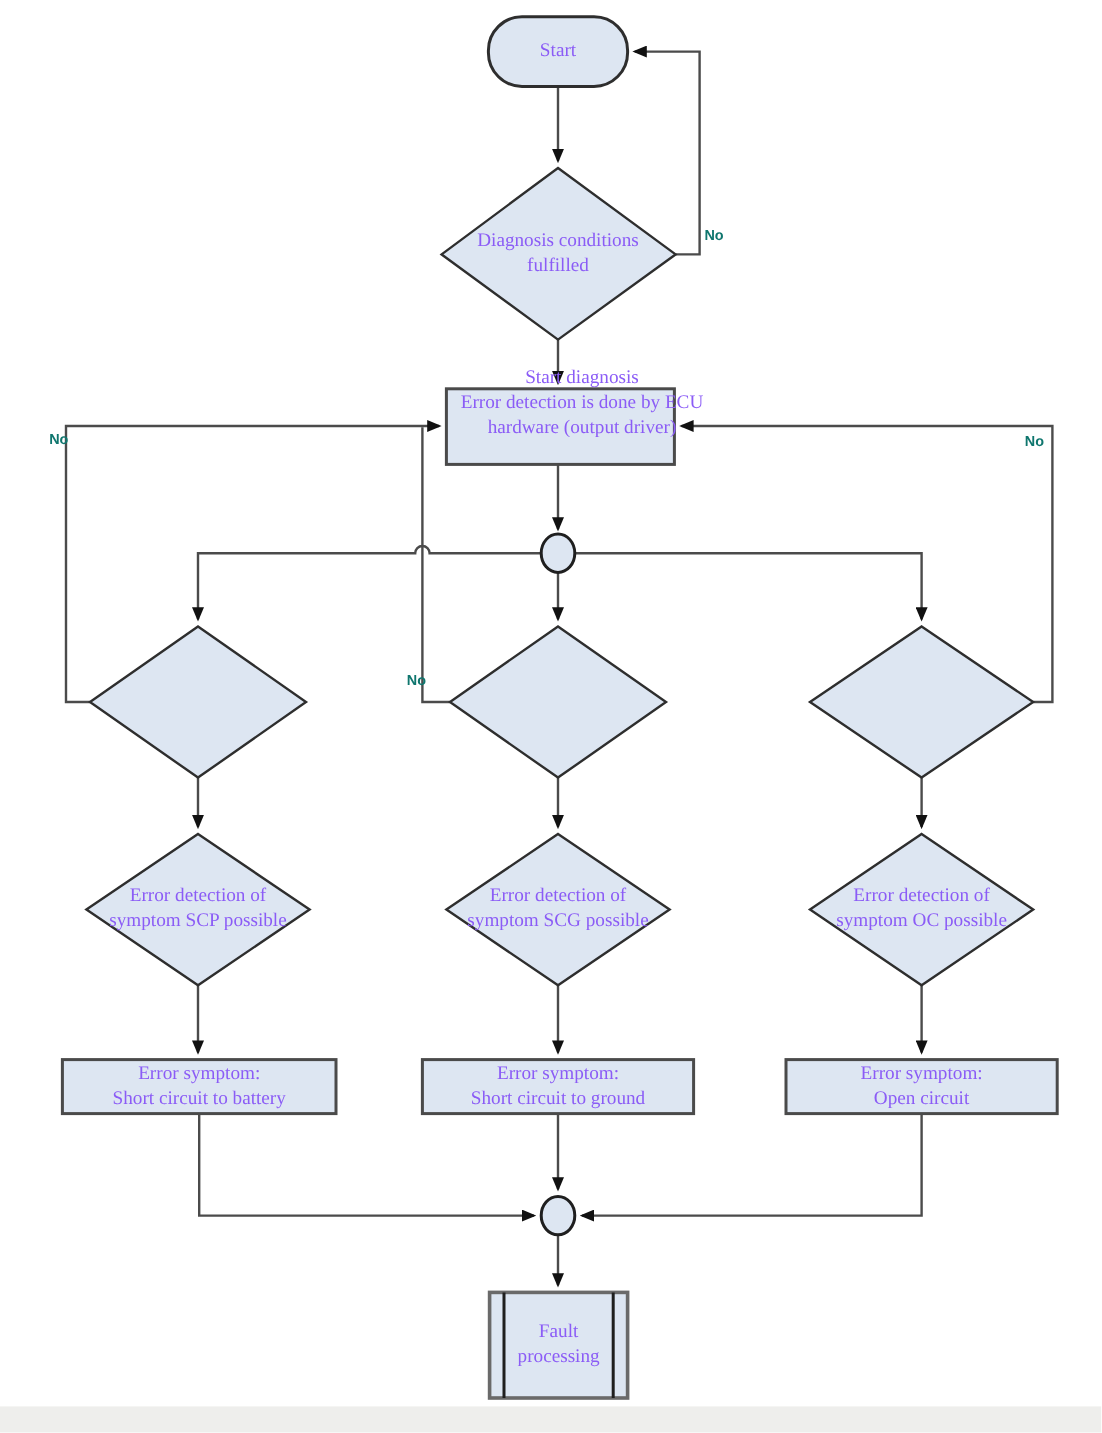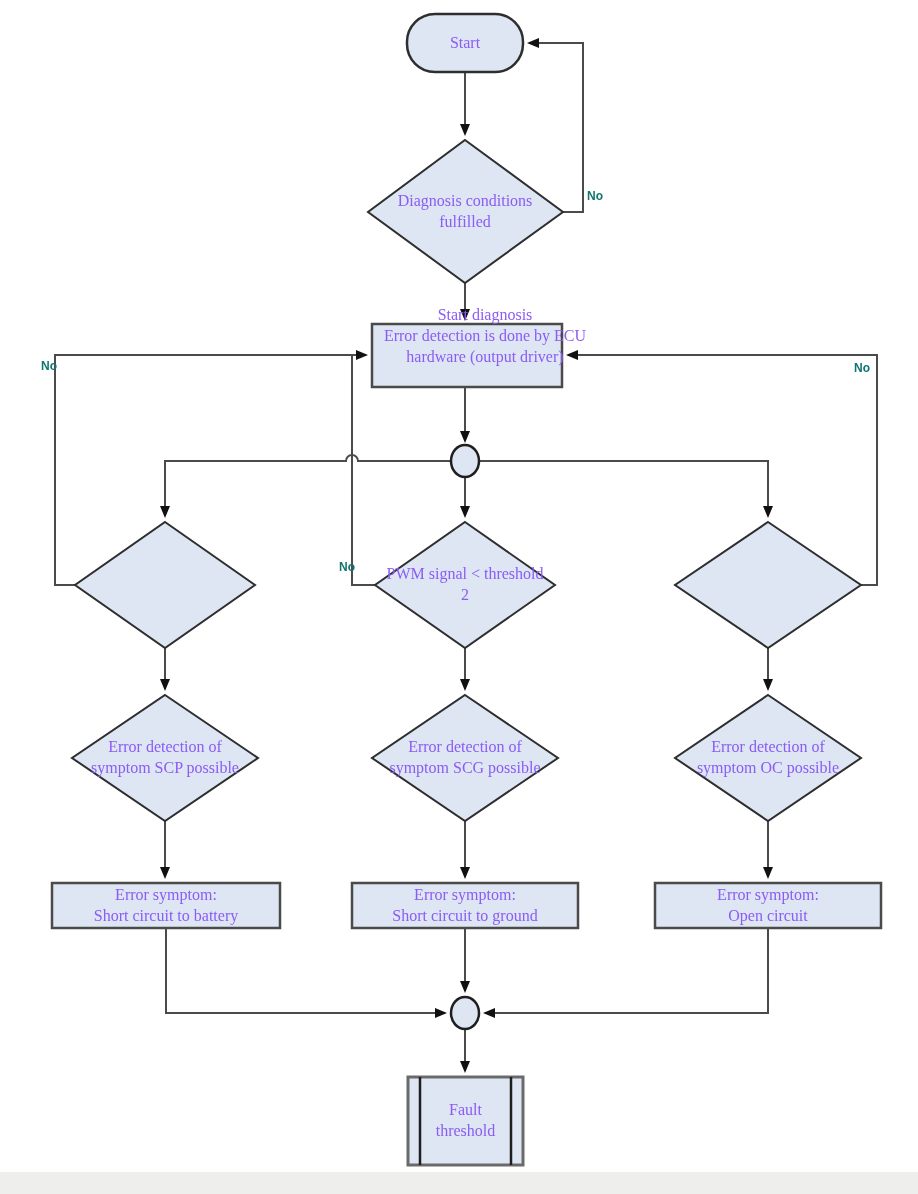--- a/index.html
+++ b/index.html
@@ -123,36 +123,34 @@
       <line x1="511" y1="1077" x2="511" y2="1165" stroke="#1f1f1f"></line>
     </g>
   </svg>
 
   <div class="label" style="left:407px;top:14px;width:116px;height:58px;">Start</div>
   <div class="label" style="left:365px;top:184px;width:200px;height:56px;">Diagnosis conditions
 fulfilled</div>
   <div class="label" style="left:374px;top:306px;width:222px;height:61px;">Start diagnosis
 Error detection is done by ECU
 hardware (output driver)</div>
-  <div class="label" style="left:365px;top:557px;width:200px;height:56px;">PWM signal &lt; threshold
-2</div>
   <div class="label" style="left:65px;top:730px;width:200px;height:56px;">Error detection of
 symptom SCP possible</div>
   <div class="label" style="left:365px;top:730px;width:200px;height:56px;">Error detection of
 symptom SCG possible</div>
   <div class="label" style="left:668px;top:730px;width:200px;height:56px;">Error detection of
 symptom OC possible</div>
   <div class="label" style="left:52px;top:883px;width:228px;height:45px;">Error symptom:
 Short circuit to battery</div>
   <div class="label" style="left:352px;top:883px;width:226px;height:45px;">Error symptom:
 Short circuit to ground</div>
   <div class="label" style="left:655px;top:883px;width:226px;height:45px;">Error symptom:
 Open circuit</div>
   <div class="label" style="left:408px;top:1077px;width:115px;height:88px;">Fault
-threshold</div>
+processing</div>
 
   <div class="edge-label" style="left:587px;top:189px;">No</div>
   <div class="edge-label" style="left:41px;top:359px;">No</div>
   <div class="edge-label" style="left:339px;top:560px;">No</div>
   <div class="edge-label" style="left:854px;top:361px;">No</div>
 
   <div class="footer-strip"></div>
 </div>
 
 </body></html>

